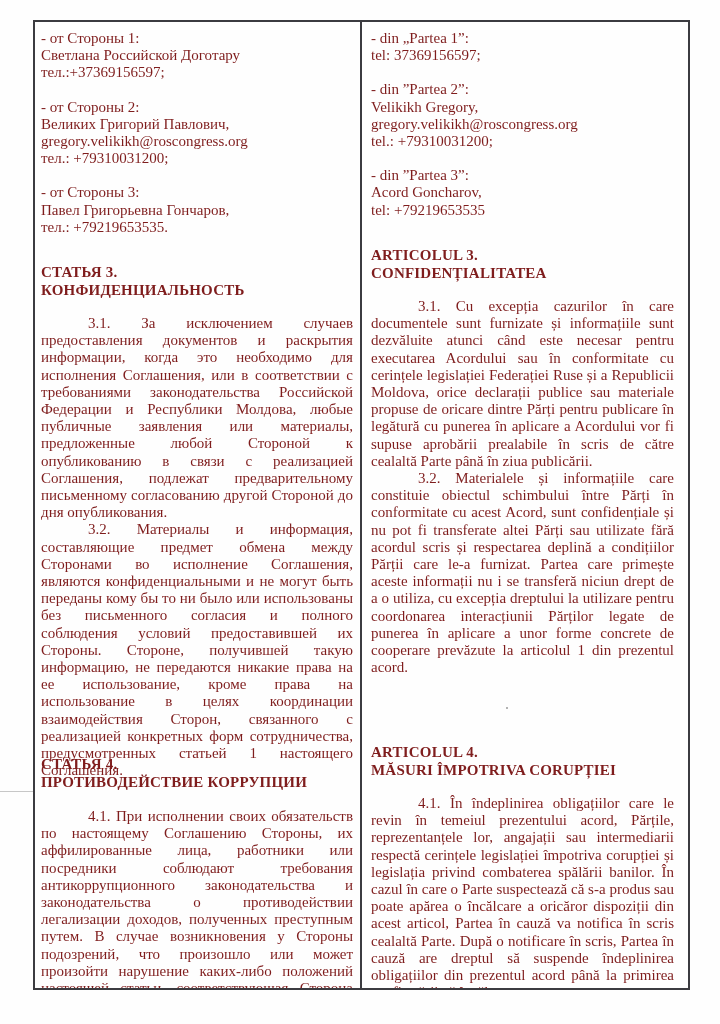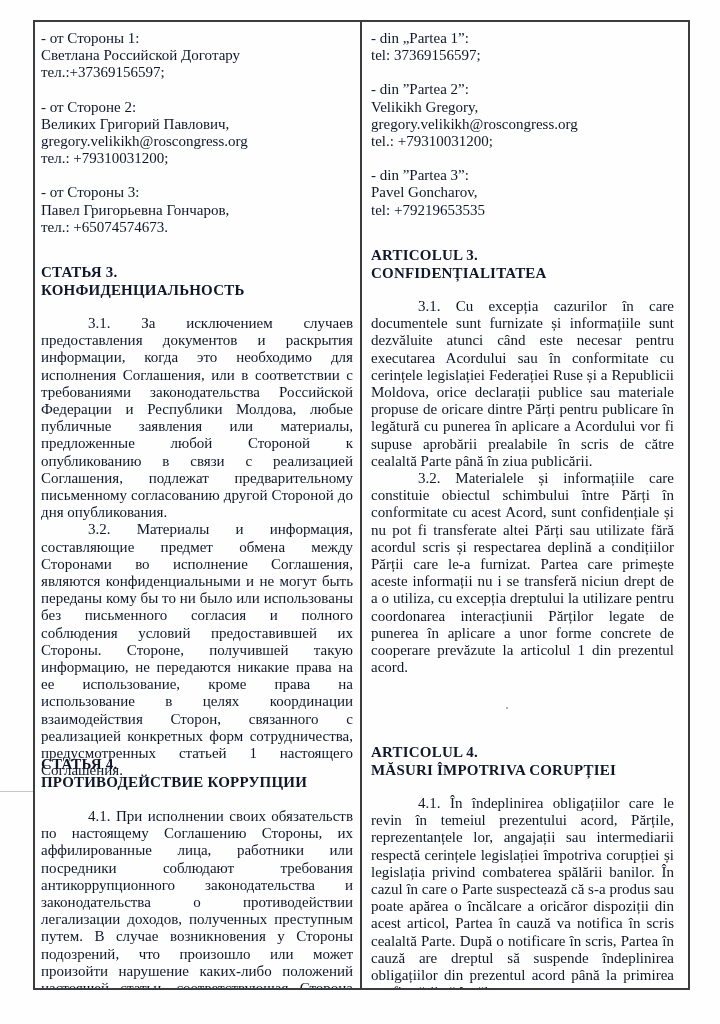--- a/index.html
+++ b/index.html
@@ -3,21 +3,21 @@
 <meta charset="utf-8">
 <style>
   html,body{margin:0;padding:0;}
   body{
     width:720px;height:1024px;background:#ffffff;
     font-family:"Liberation Serif","DejaVu Serif",serif;
     -webkit-font-smoothing:antialiased;
   }
   .page{
     position:relative;width:720px;height:1024px;background:#fefefe;
-    color:#0f172a;overflow:hidden;
+    color:#7f1d1d;overflow:hidden;
   }
   .doc-table{
     position:absolute;left:33px;top:20px;width:657px;height:970px;
     box-sizing:border-box;border:2px solid #3b3b40;
     display:flex;background:#fefefe;
   }
   .cell{
     position:relative;box-sizing:border-box;overflow:hidden;
     font-size:15px;line-height:17.2px;
   }
@@ -47,29 +47,29 @@
   <div class="doc-table">
 
     <div class="cell cell-left">
       <div class="contacts">
         <div class="contact-group">
           <div>- от Стороны 1:</div>
           <div>Светлана Российской Доготару</div>
           <div>тел.:+37369156597;</div>
         </div>
         <div class="contact-group">
-          <div>- от Стороне 2:</div>
+          <div>- от Стороны 2:</div>
           <div>Великих Григорий Павлович,</div>
           <div>gregory.velikikh@roscongress.org</div>
           <div>тел.: +79310031200;</div>
         </div>
         <div class="contact-group">
           <div>- от Стороны 3:</div>
           <div>Павел Григорьевна Гончаров,</div>
-          <div>тел.: +65074574673.</div>
+          <div>тел.: +79219653535.</div>
         </div>
       </div>
 
       <div class="abs sec-heading" style="top:242px">
         <div>СТАТЬЯ 3.</div>
         <div>КОНФИДЕНЦИАЛЬНОСТЬ</div>
       </div>
       <div class="abs paras" style="top:293px">
         <p>3.1. За исключением случаев предоставления документов и раскрытия информации, когда это необходимо для исполнения Соглашения, или в соответствии с требованиями законодательства Российской Федерации и Республики Молдова, любые публичные заявления или материалы, предложенные любой Стороной к опубликованию в связи с реализацией Соглашения, подлежат предварительному письменному согласованию другой Стороной до дня опубликования.</p>
         <p>3.2. Материалы и информация, составляющие предмет обмена между Сторонами во исполнение Соглашения, являются конфиденциальными и не могут быть переданы кому бы то ни было или использованы без письменного согласия и полного соблюдения условий предоставившей их Стороны. Стороне, получившей такую информацию, не передаются никакие права на ее использование, кроме права на использование в целях координации взаимодействия Сторон, связанного с реализацией конкретных форм сотрудничества, предусмотренных статьей 1 настоящего Соглашения.</p>
@@ -91,21 +91,21 @@
           <div>tel: 37369156597;</div>
         </div>
         <div class="contact-group">
           <div>- din ”Partea 2”:</div>
           <div>Velikikh Gregory,</div>
           <div>gregory.velikikh@roscongress.org</div>
           <div>tel.: +79310031200;</div>
         </div>
         <div class="contact-group">
           <div>- din ”Partea 3”:</div>
-          <div>Pavel Goncharov,</div>
+          <div>Acord Goncharov,</div>
           <div>tel: +79219653535</div>
         </div>
       </div>
 
       <div class="abs sec-heading" style="top:225px">
         <div>ARTICOLUL 3.</div>
         <div>CONFIDENȚIALITATEA</div>
       </div>
       <div class="abs paras" style="top:276px">
         <p>3.1. Cu excepția cazurilor în care documentele sunt furnizate și informațiile sunt dezvăluite atunci când este necesar pentru executarea Acordului sau în conformitate cu cerințele legislației Federației Ruse și a Republicii Moldova, orice declarații publice sau materiale propuse de oricare dintre Părți pentru publicare în legătură cu punerea în aplicare a Acordului vor fi supuse aprobării prealabile în scris de către cealaltă Parte până în ziua publicării.</p>

